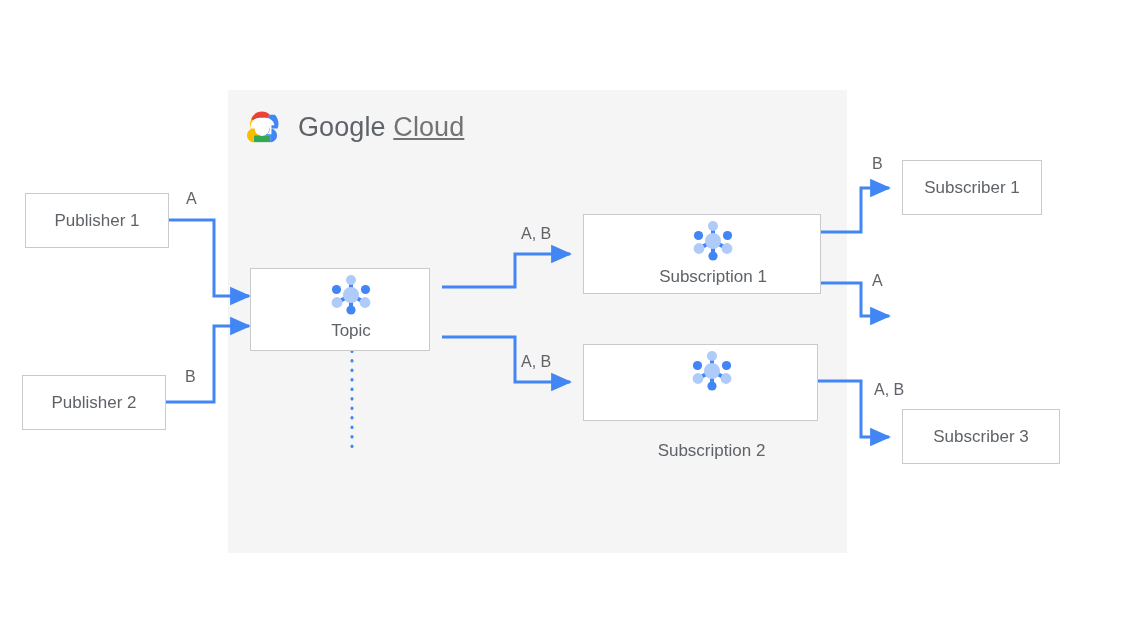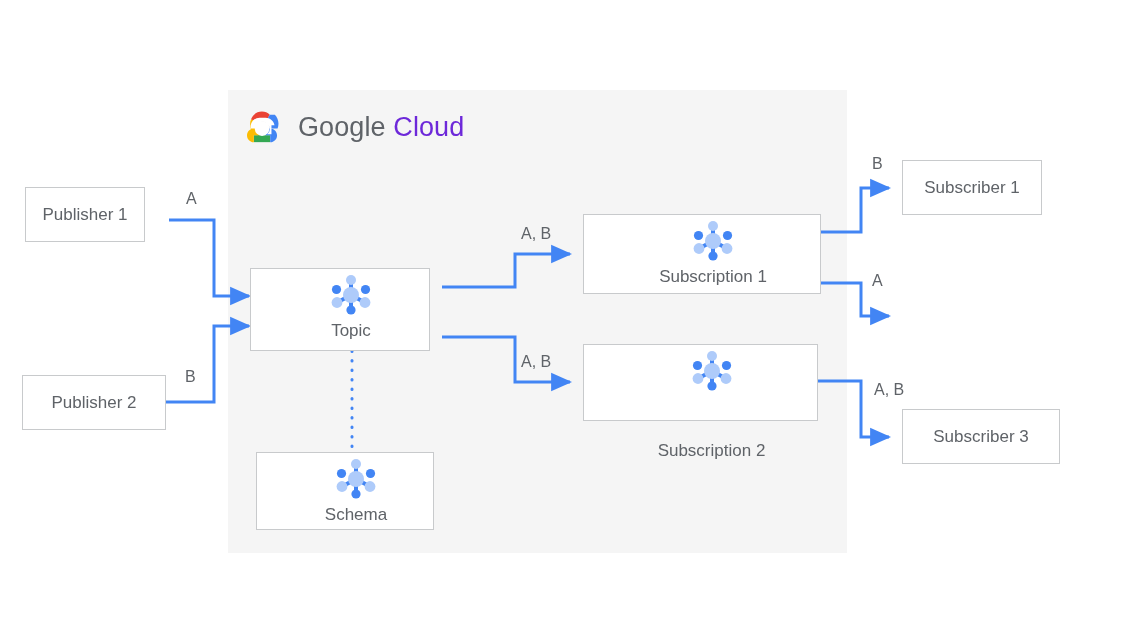--- a/index.html
+++ b/index.html
@@ -45,21 +45,21 @@
     width: 44px;
     height: 38px;
     display: block;
   }
   .brand-text {
     font-size: 27px;
     color: #5f6368;
     letter-spacing: 0.1px;
     white-space: nowrap;
   }
-  .brand-text .thin { color: #6d28d9; }
+  .brand-text .thin { color: #737373; text-decoration: underline; }
 
   .node-box {
     position: absolute;
     box-sizing: border-box;
     background: #ffffff;
     border: 1px solid #c8cacc;
     display: flex;
     align-items: center;
   }
   .node-box.centered { justify-content: center; }
@@ -134,21 +134,21 @@
   </svg>
 
   <div class="edge-label" style="left:186px; top:190px;">A</div>
   <div class="edge-label" style="left:185px; top:368px;">B</div>
   <div class="edge-label" style="left:521px; top:225px;">A, B</div>
   <div class="edge-label" style="left:521px; top:353px;">A, B</div>
   <div class="edge-label" style="left:872px; top:155px;">B</div>
   <div class="edge-label" style="left:872px; top:272px;">A</div>
   <div class="edge-label" style="left:874px; top:381px;">A, B</div>
 
-  <div class="node-box centered" style="left:25px; top:187px; width:120px; height:55px;align-items:center;">
+  <div class="node-box centered" style="left:25px; top:193px; width:144px; height:55px;align-items:center;">
     <span class="node-label">Publisher 1</span>
   </div>
 
   <div class="node-box centered" style="left:22px; top:375px; width:144px; height:55px;">
     <span class="node-label">Publisher 2</span>
   </div>
 
   <div class="node-box iconed" style="left:250px; top:268px; width:180px; height:83px;">
     <svg class="node-icon" width="52" height="52" viewBox="0 0 52 52">
       <line x1="26" y1="26" x2="26" y2="12" stroke="#4285f4" stroke-width="4"></line>
@@ -159,36 +159,20 @@
       <circle cx="26" cy="11" r="5" fill="#aecbfa"></circle>
       <circle cx="26" cy="41" r="4.6" fill="#4285f4"></circle>
       <circle cx="11.5" cy="20.5" r="4.6" fill="#4285f4"></circle>
       <circle cx="40.5" cy="20.5" r="4.6" fill="#4285f4"></circle>
       <circle cx="12" cy="33.5" r="5.4" fill="#aecbfa"></circle>
       <circle cx="40" cy="33.5" r="5.4" fill="#aecbfa"></circle>
     </svg>
     <span class="node-label">Topic</span>
   </div>
 
-  <div class="node-box iconed" style="left:256px; top:452px; width:178px; height:78px;">
-    <svg class="node-icon" width="52" height="52" viewBox="0 0 52 52">
-      <line x1="26" y1="26" x2="26" y2="12" stroke="#4285f4" stroke-width="4"></line>
-      <line x1="26" y1="26" x2="26" y2="40" stroke="#4285f4" stroke-width="4"></line>
-      <line x1="26" y1="26" x2="13" y2="33" stroke="#4285f4" stroke-width="4"></line>
-      <line x1="26" y1="26" x2="39" y2="33" stroke="#4285f4" stroke-width="4"></line>
-      <circle cx="26" cy="26" r="8" fill="#aecbfa"></circle>
-      <circle cx="26" cy="11" r="5" fill="#aecbfa"></circle>
-      <circle cx="26" cy="41" r="4.6" fill="#4285f4"></circle>
-      <circle cx="11.5" cy="20.5" r="4.6" fill="#4285f4"></circle>
-      <circle cx="40.5" cy="20.5" r="4.6" fill="#4285f4"></circle>
-      <circle cx="12" cy="33.5" r="5.4" fill="#aecbfa"></circle>
-      <circle cx="40" cy="33.5" r="5.4" fill="#aecbfa"></circle>
-    </svg>
-    <span class="node-label">Schema</span>
-  </div>
 
   <div class="node-box iconed" style="left:583px; top:214px; width:238px; height:80px;">
     <svg class="node-icon" width="52" height="52" viewBox="0 0 52 52">
       <line x1="26" y1="26" x2="26" y2="12" stroke="#4285f4" stroke-width="4"></line>
       <line x1="26" y1="26" x2="26" y2="40" stroke="#4285f4" stroke-width="4"></line>
       <line x1="26" y1="26" x2="13" y2="33" stroke="#4285f4" stroke-width="4"></line>
       <line x1="26" y1="26" x2="39" y2="33" stroke="#4285f4" stroke-width="4"></line>
       <circle cx="26" cy="26" r="8" fill="#aecbfa"></circle>
       <circle cx="26" cy="11" r="5" fill="#aecbfa"></circle>
       <circle cx="26" cy="41" r="4.6" fill="#4285f4"></circle>

